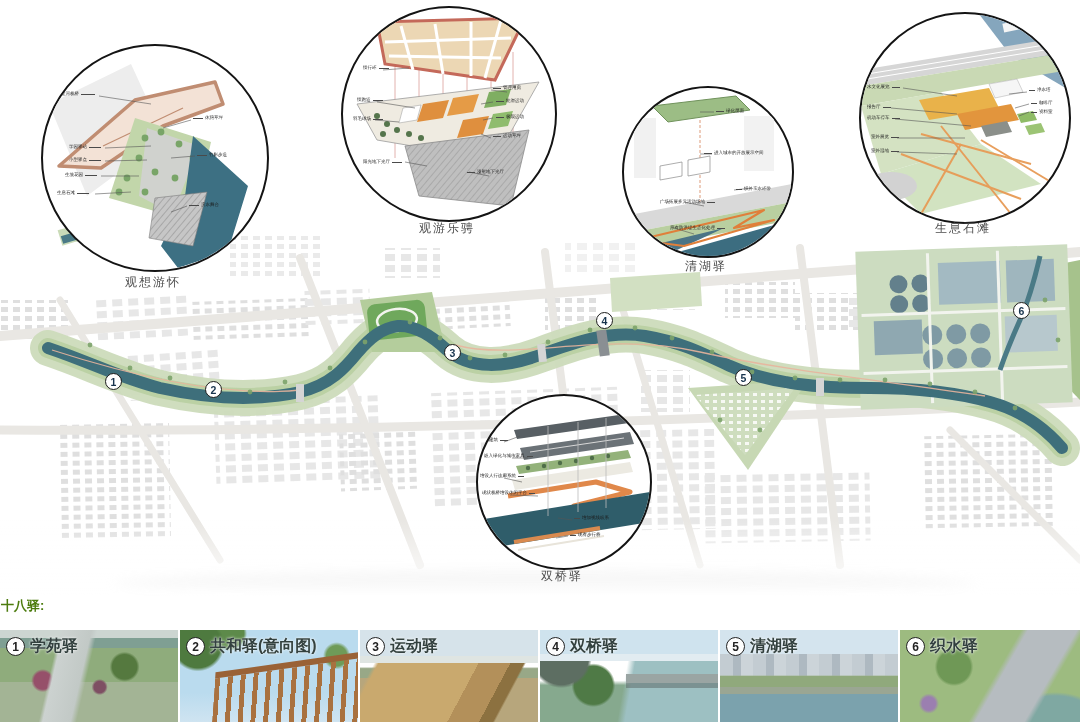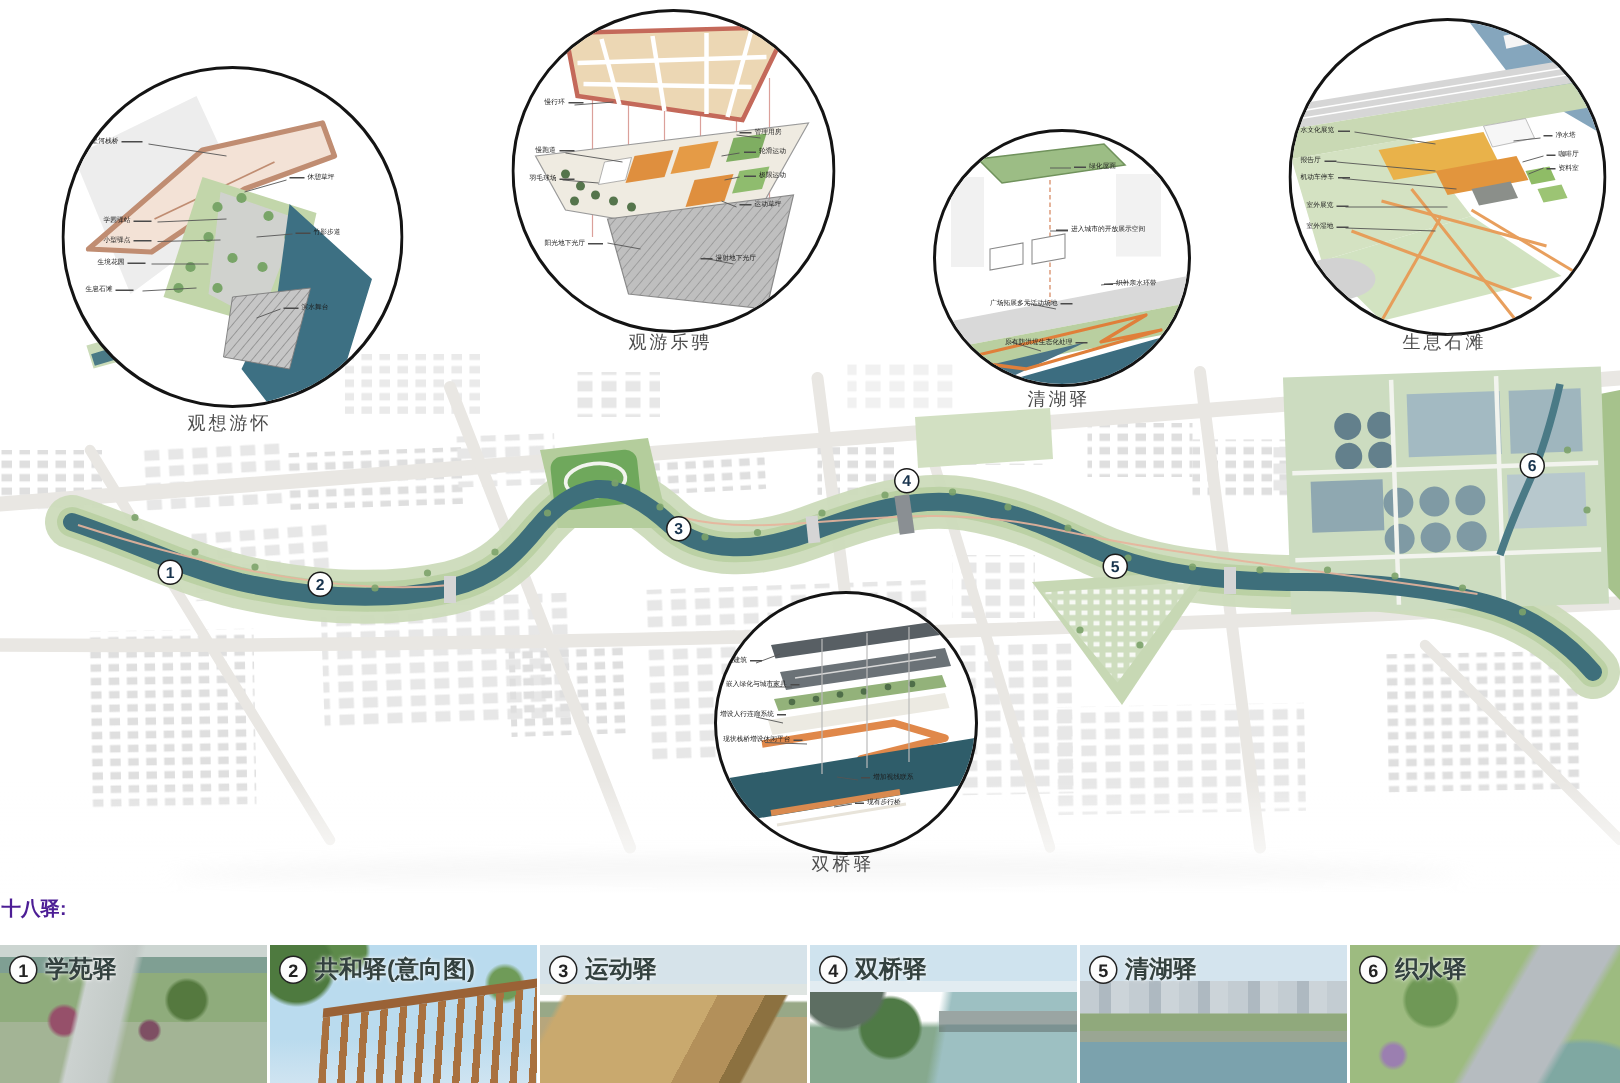--- a/index.html
+++ b/index.html
@@ -11,21 +11,21 @@
   .circle{position:absolute;border-radius:50%;border:2px solid #141414;background:#fff;overflow:hidden;margin:0;}
   .circle svg{position:absolute;left:0;top:0;}
   .cap{position:absolute;width:140px;text-align:center;font-size:12px;color:#4d4d4d;letter-spacing:2px;}
   .callout{position:absolute;display:flex;align-items:center;gap:2px;font-size:4.5px;color:#1c1c1c;
            white-space:nowrap;line-height:1;}
   .lead{display:inline-block;height:0;border-top:0.7px solid #4a4a4a;}
   
   .marker{position:absolute;width:15px;height:15px;border-radius:50%;background:#fff;border:1.7px solid #1b1b1b;
           color:#17334d;font-weight:bold;font-size:10.5px;display:flex;align-items:center;justify-content:center;}
   
-  #heading{position:absolute;left:1px;top:597px;font-size:13px;font-weight:bold;color:#4c1d95;}
+  #heading{position:absolute;left:1px;top:597px;font-size:13px;font-weight:bold;color:#4d7c0f;}
   .photo{position:absolute;top:630px;width:178px;height:92px;overflow:hidden;background:#cfd8d2;}
   .plabel{position:absolute;top:6px;left:6px;display:flex;align-items:center;gap:5px;font-weight:bold;
           font-size:16px;color:#33413f;text-shadow:0 0 3px rgba(255,255,255,.85),0 0 1px rgba(255,255,255,.9);}
   .pbadge{width:19px;height:19px;border-radius:50%;background:#fdfdfd;border:1.6px solid #222;box-sizing:border-box;
           display:flex;align-items:center;justify-content:center;font-size:12px;color:#222;flex:none;text-shadow:none;}
   .deco{position:absolute;}
   
   .ph1{background:
     linear-gradient(103deg, rgba(0,0,0,0) 30%, #ccd2d0 32%, #c2c9c6 46%, rgba(0,0,0,0) 49%),
     radial-gradient(circle at 24% 55%, #96506a 0 6%, rgba(0,0,0,0) 8%),

